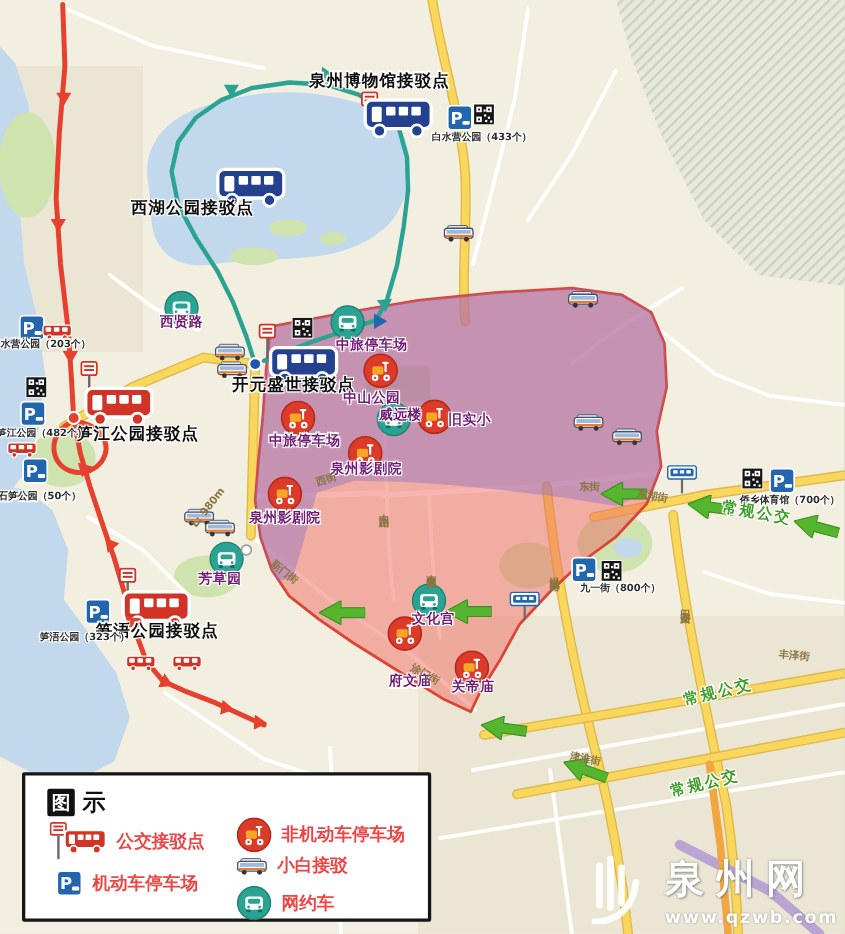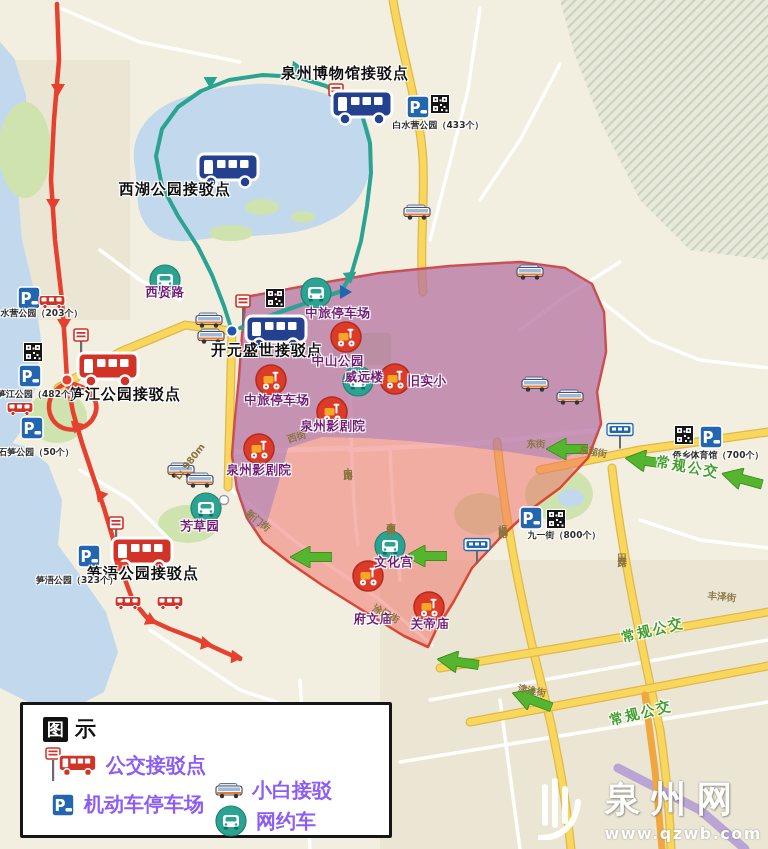--- a/index.html
+++ b/index.html
@@ -34,21 +34,21 @@
   .buslbl{font-size:14px;font-weight:bold;color:var(--c-bus_green,#3f9e28);letter-spacing:2px;}
 
   #legend{position:absolute;left:20px;top:702px;width:366px;height:130px;background:#ffffff;
           border:3px solid #161616;border-radius:2px;z-index:5;}
   .lg-title{position:absolute;left:20px;top:10px;display:flex;align-items:center;gap:7px;}
   .lg-box{width:25px;height:25px;background:#111;color:#fff;font-weight:bold;font-size:17px;
           display:flex;align-items:center;justify-content:center;border-radius:2px;}
   .lg-rest{font-size:21px;font-weight:bold;color:#111;}
   .lg-item{position:absolute;display:flex;align-items:center;gap:9px;}
   .lg-ic{display:inline-block;line-height:0;}
-  .lg-tx{font-size:20px;font-weight:bold;color:#8b5cf6;white-space:nowrap;}
+  .lg-tx{font-size:16px;font-weight:bold;color:#ef4444;white-space:nowrap;}
 
   #watermark{position:absolute;right:6px;bottom:6px;z-index:5;display:flex;align-items:center;gap:16px;opacity:.96;}
   .wm-tx{display:flex;flex-direction:column;align-items:flex-start;}
   .wm-site{font-size:36px;font-weight:bold;color:#fff;letter-spacing:10px;
            text-shadow:0 0 2px rgba(110,110,110,.8),1px 1px 2px rgba(110,110,110,.6);}
   .wm-url{font-size:16px;font-weight:bold;color:#fff;letter-spacing:1.5px;
           text-shadow:0 0 2px rgba(110,110,110,.8);}
 </style>
 </head>
 <body>
@@ -689,20 +689,33 @@
       <span class="lg-tx">公交接驳点</span>
     </div>
     <div class="lg-item" style="left:28px;top:86px">
       <span class="lg-ic"><svg width="24" height="24" viewBox="0 0 24 24" xmlns="http://www.w3.org/2000/svg">
             <rect x="1" y="1" width="22" height="22" rx="3.5" fill="#2166ae" stroke="#fff" stroke-width="1.6"></rect>
       <text x="9" y="17.5" font-size="15" font-weight="bold" fill="#fff" font-family="DejaVu Sans,sans-serif" text-anchor="middle">P</text>
       <rect x="14.5" y="15" width="6.5" height="3.5" rx="1.2" fill="#fff"></rect>
           </svg></span>
       <span class="lg-tx">机动车停车场</span>
     </div>
+    <div class="lg-item" style="left:192px;top:38px">
+      <span class="lg-ic"><svg width="32" height="32" viewBox="0 0 32 32" xmlns="http://www.w3.org/2000/svg">
+            <circle cx="16" cy="16" r="15" fill="#dd3b2a" stroke="#b52a1c" stroke-width="1.5"></circle>
+      <rect x="8.5" y="12" width="10" height="7.5" rx="1.5" fill="#f6a824"></rect>
+      <rect x="19.5" y="9" width="2" height="8.5" rx="1" fill="#fff"></rect>
+            <rect x="17.5" y="7.8" width="6" height="2" rx="1" fill="#fff"></rect>
+      <circle cx="11" cy="22.5" r="3" fill="#fff"></circle>
+            <circle cx="21.5" cy="22.5" r="3" fill="#fff"></circle>
+      <circle cx="11" cy="22.5" r="1.1" fill="#dd3b2a"></circle>
+            <circle cx="21.5" cy="22.5" r="1.1" fill="#dd3b2a"></circle>
+          </svg></span>
+      <span class="lg-tx">非机动车停车场</span>
+    </div>
     <div class="lg-item" style="left:192px;top:72px">
       <span class="lg-ic"><svg width="28" height="17" viewBox="0 0 28 17" xmlns="http://www.w3.org/2000/svg">
             <rect x="4" y="1.5" width="18" height="3.5" rx="1.5" fill="#dfe6f2" stroke="#44506e" stroke-width="0.8"></rect>
       <rect x="1" y="4" width="26" height="9" rx="2.5" fill="#fff" stroke="#44506e" stroke-width="1.2"></rect>
       <rect x="3" y="5.5" width="22" height="3.5" fill="#9db9dd"></rect>
             <rect x="1.5" y="10" width="25" height="2" fill="#e87c2e"></rect>
       <circle cx="7" cy="14" r="2.2" fill="#333"></circle>
             <circle cx="21" cy="14" r="2.2" fill="#333"></circle>
           </svg></span>
       <span class="lg-tx">小白接驳</span>

